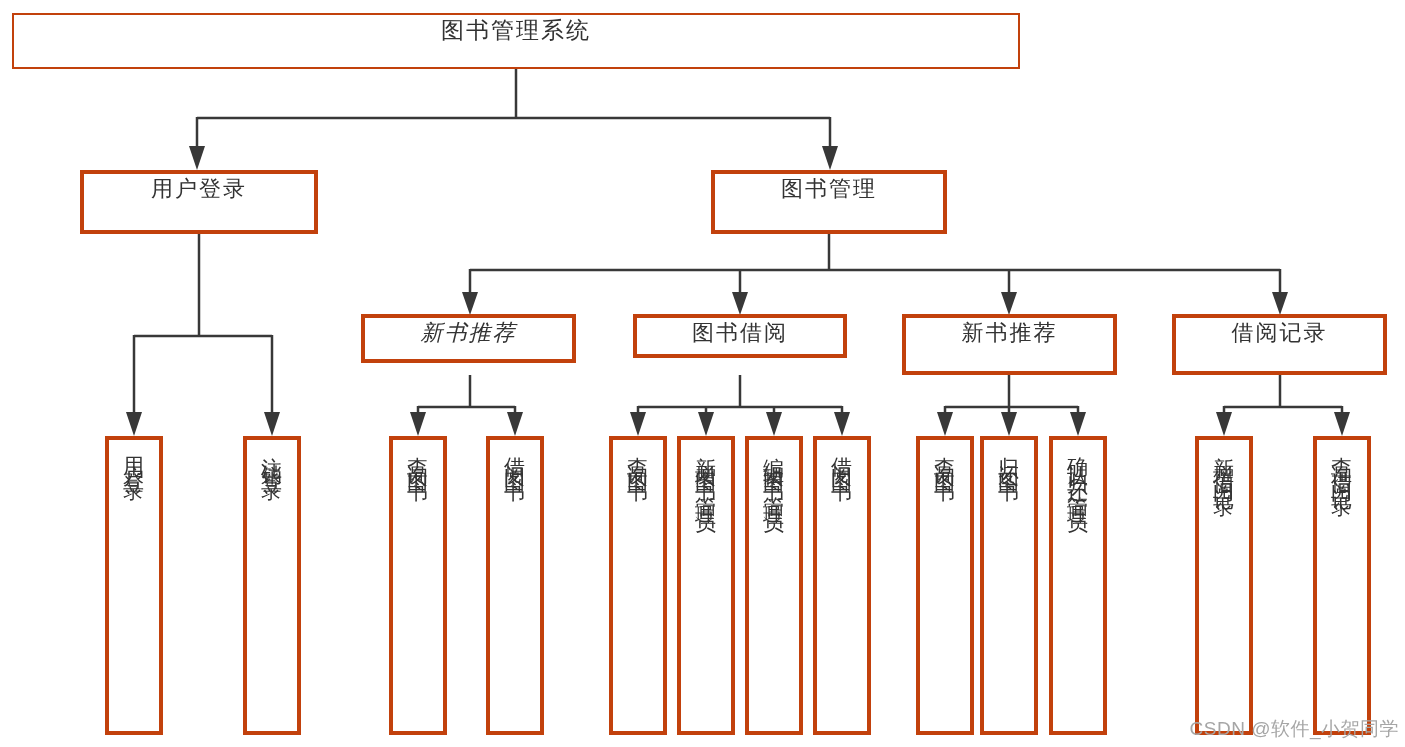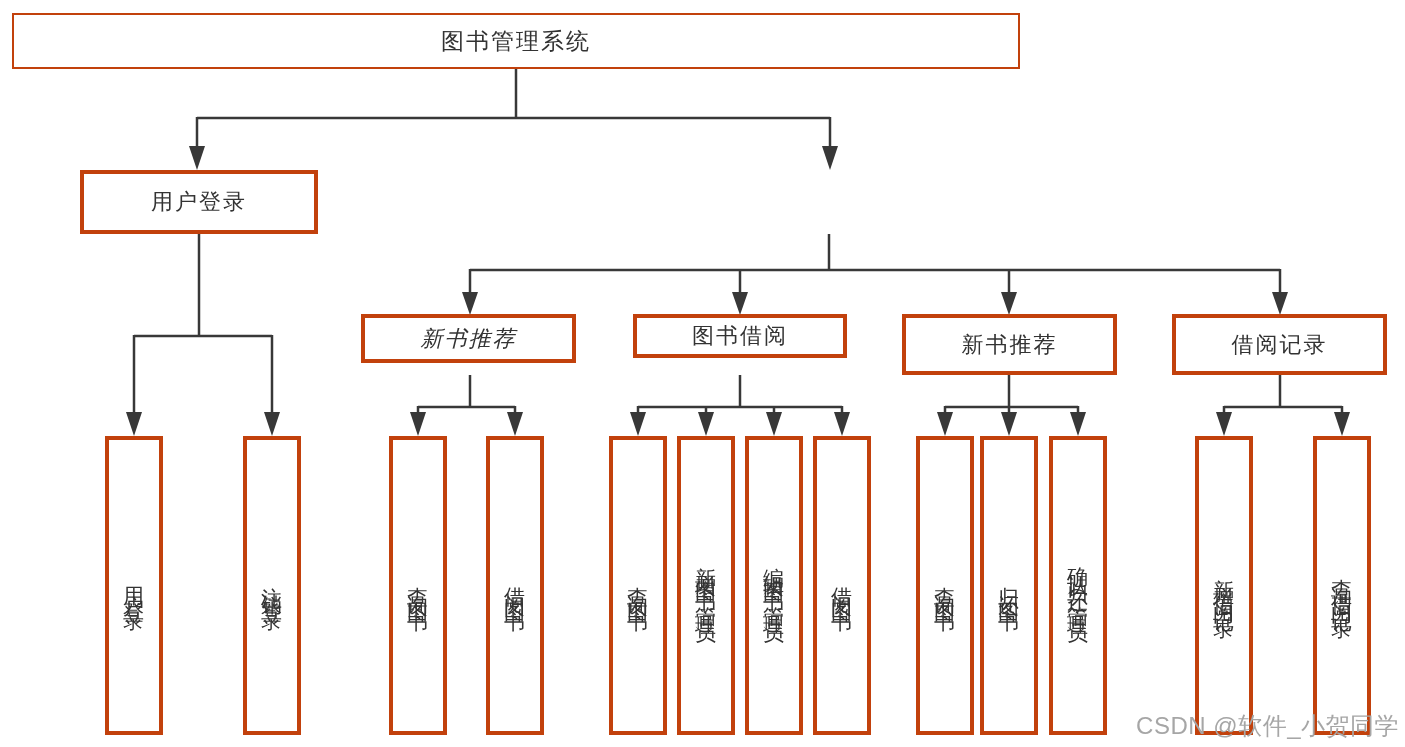--- a/index.html
+++ b/index.html
@@ -22,21 +22,20 @@
     width: 1405px;
     height: 747px;
     z-index: 0;
   }
   .box {
     position: absolute;
     box-sizing: border-box;
     background: #ffffff;
     border: 4px solid #c2410c;
     display: flex;
-    align-items: center;
     justify-content: center;
     color: #333333;
     z-index: 1;
   }
   .box.root  { border-width: 2px; }
   .box .hlabel {
     font-size: 22px;
     letter-spacing: 2px;
     white-space: nowrap;
   }
@@ -47,21 +46,21 @@
     font-size: 21px;
     line-height: 1;
     letter-spacing: 8px;
     color: #333333;
     white-space: nowrap;
   }
   .watermark {
     position: absolute;
     right: 6px;
     bottom: 5px;
-    font-size: 24px;
+    font-size: 19px;
     color: #a6a6a6;
     letter-spacing: 0.5px;
     z-index: 2;
     white-space: nowrap;
   }
   
   #n-root   { left: 12px;   top: 13px;  width: 1008px; height: 56px; }
   #n-login  { left: 80px;   top: 170px; width: 238px;  height: 64px; }
   #n-mgmt   { left: 711px;  top: 170px; width: 236px;  height: 64px; }
   #n-rec    { left: 361px;  top: 314px; width: 215px;  height: 49px; font-style: italic; }
@@ -164,20 +163,23 @@
     </g>
   </svg>
 
   <div class="box root" id="n-root">
     <span class="hlabel">图书管理系统</span>
   </div>
 
   <div class="box" id="n-login">
     <span class="hlabel">用户登录</span>
   </div>
+  <div class="box" id="n-mgmt">
+    <span class="hlabel">图书管理</span>
+  </div>
 
   <div class="box" id="n-rec">
     <span class="hlabel">新书推荐</span>
   </div>
   <div class="box" id="n-borrow">
     <span class="hlabel">图书借阅</span>
   </div>
   <div class="box" id="n-cur">
     <span class="hlabel">新书推荐</span>
   </div>

